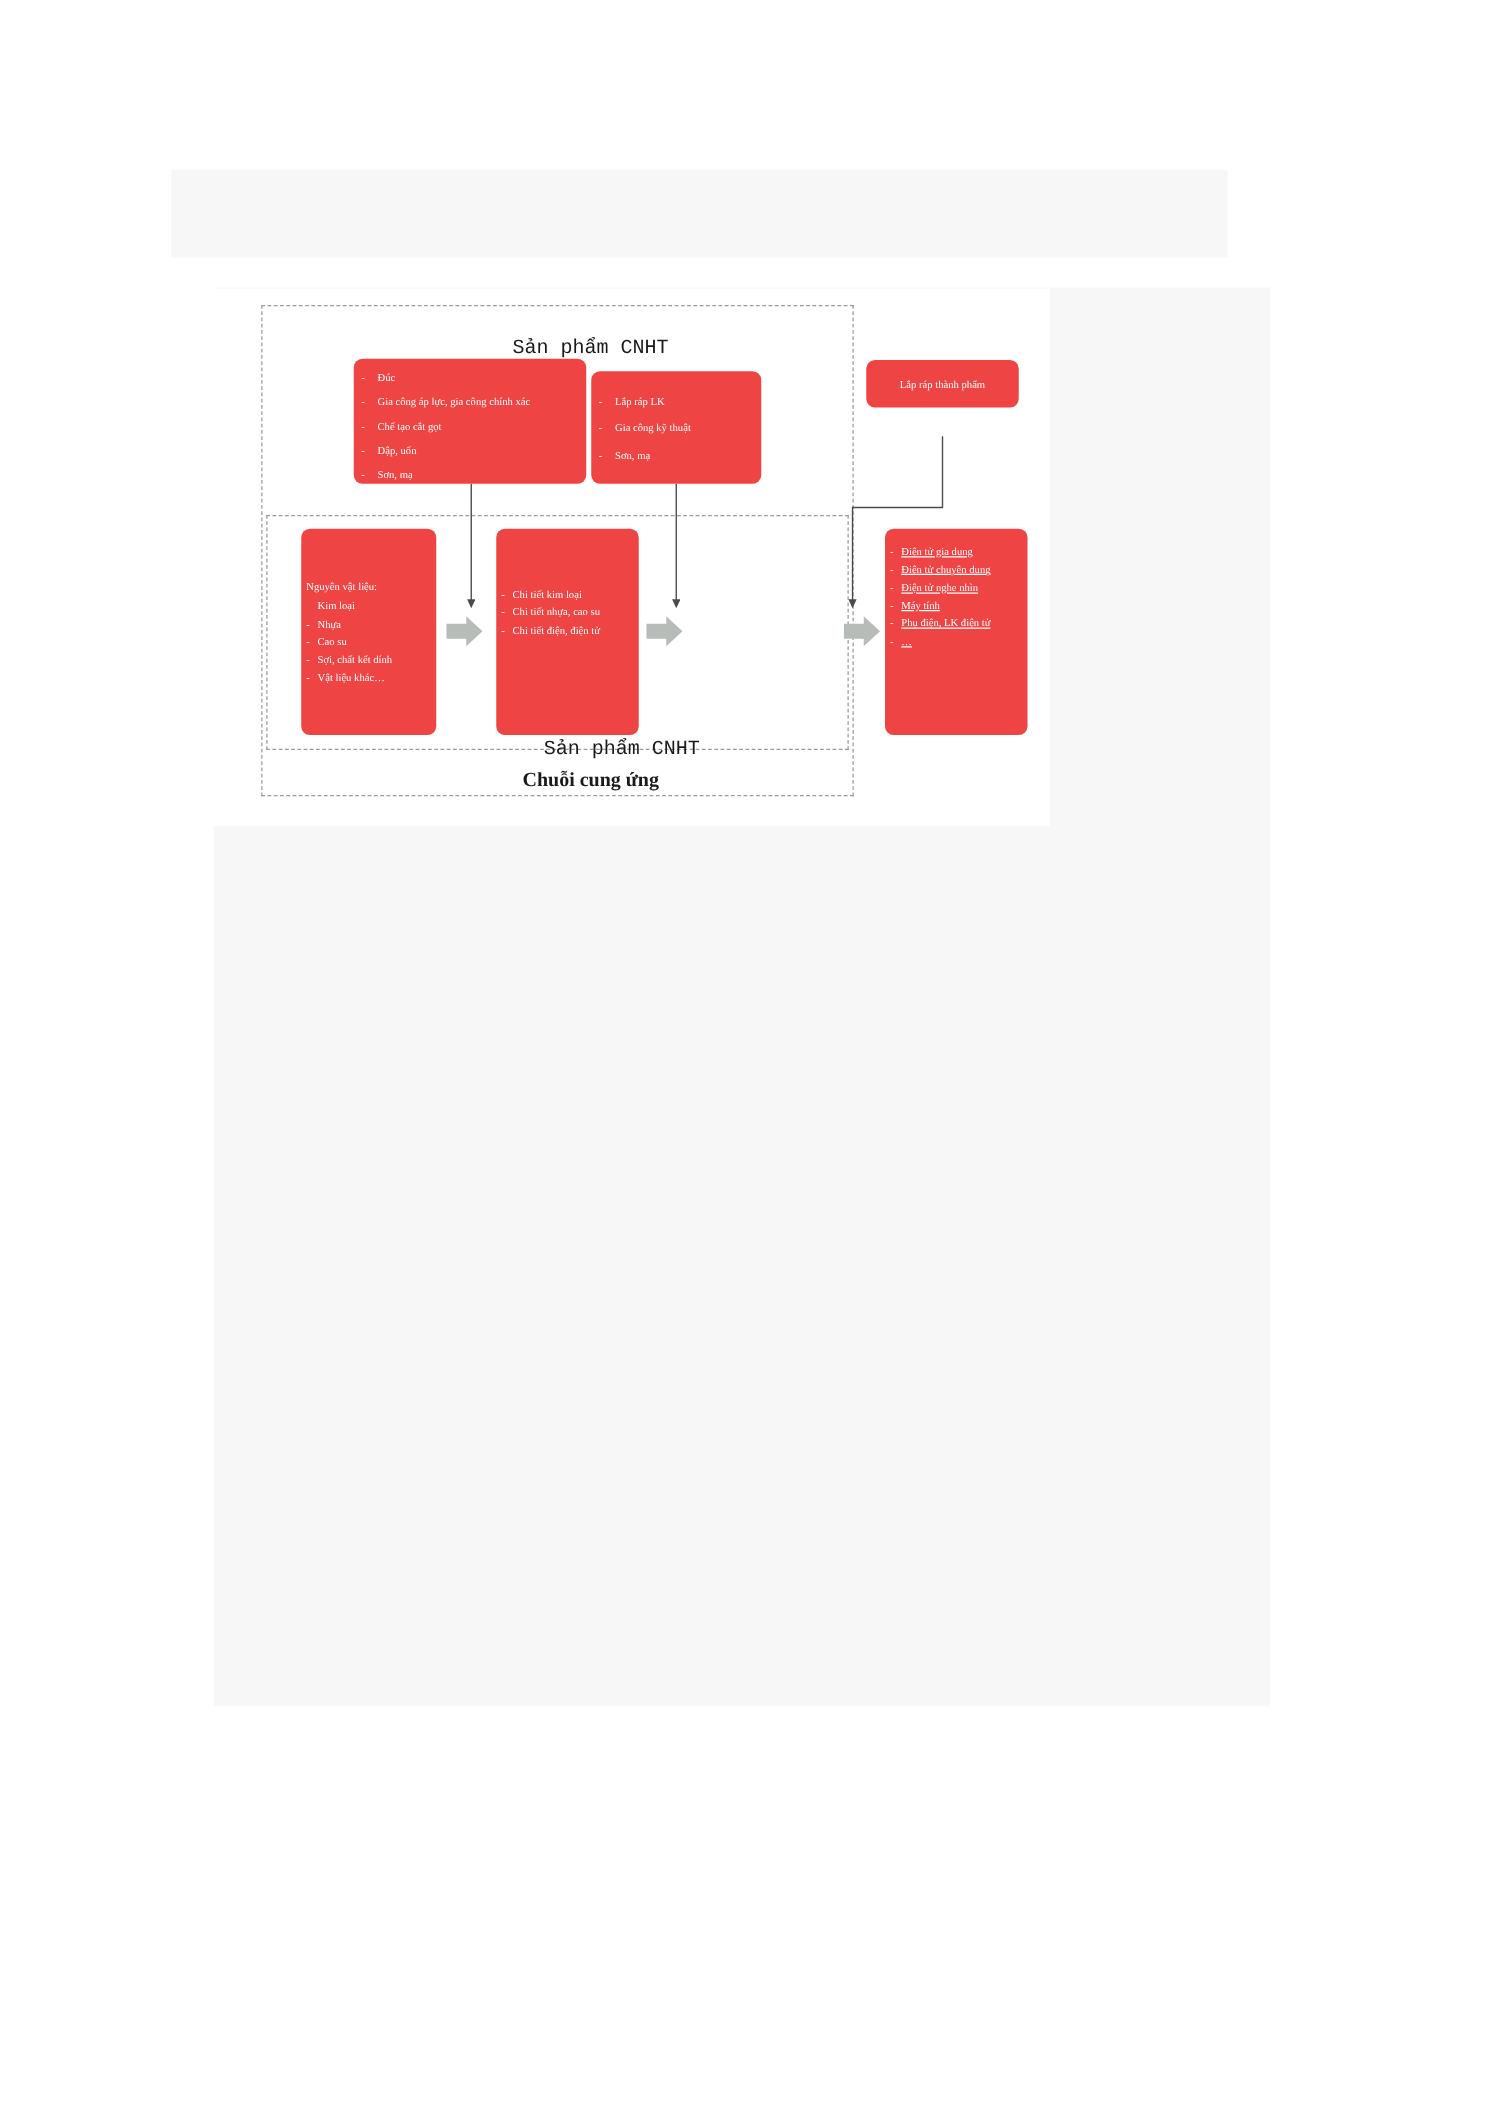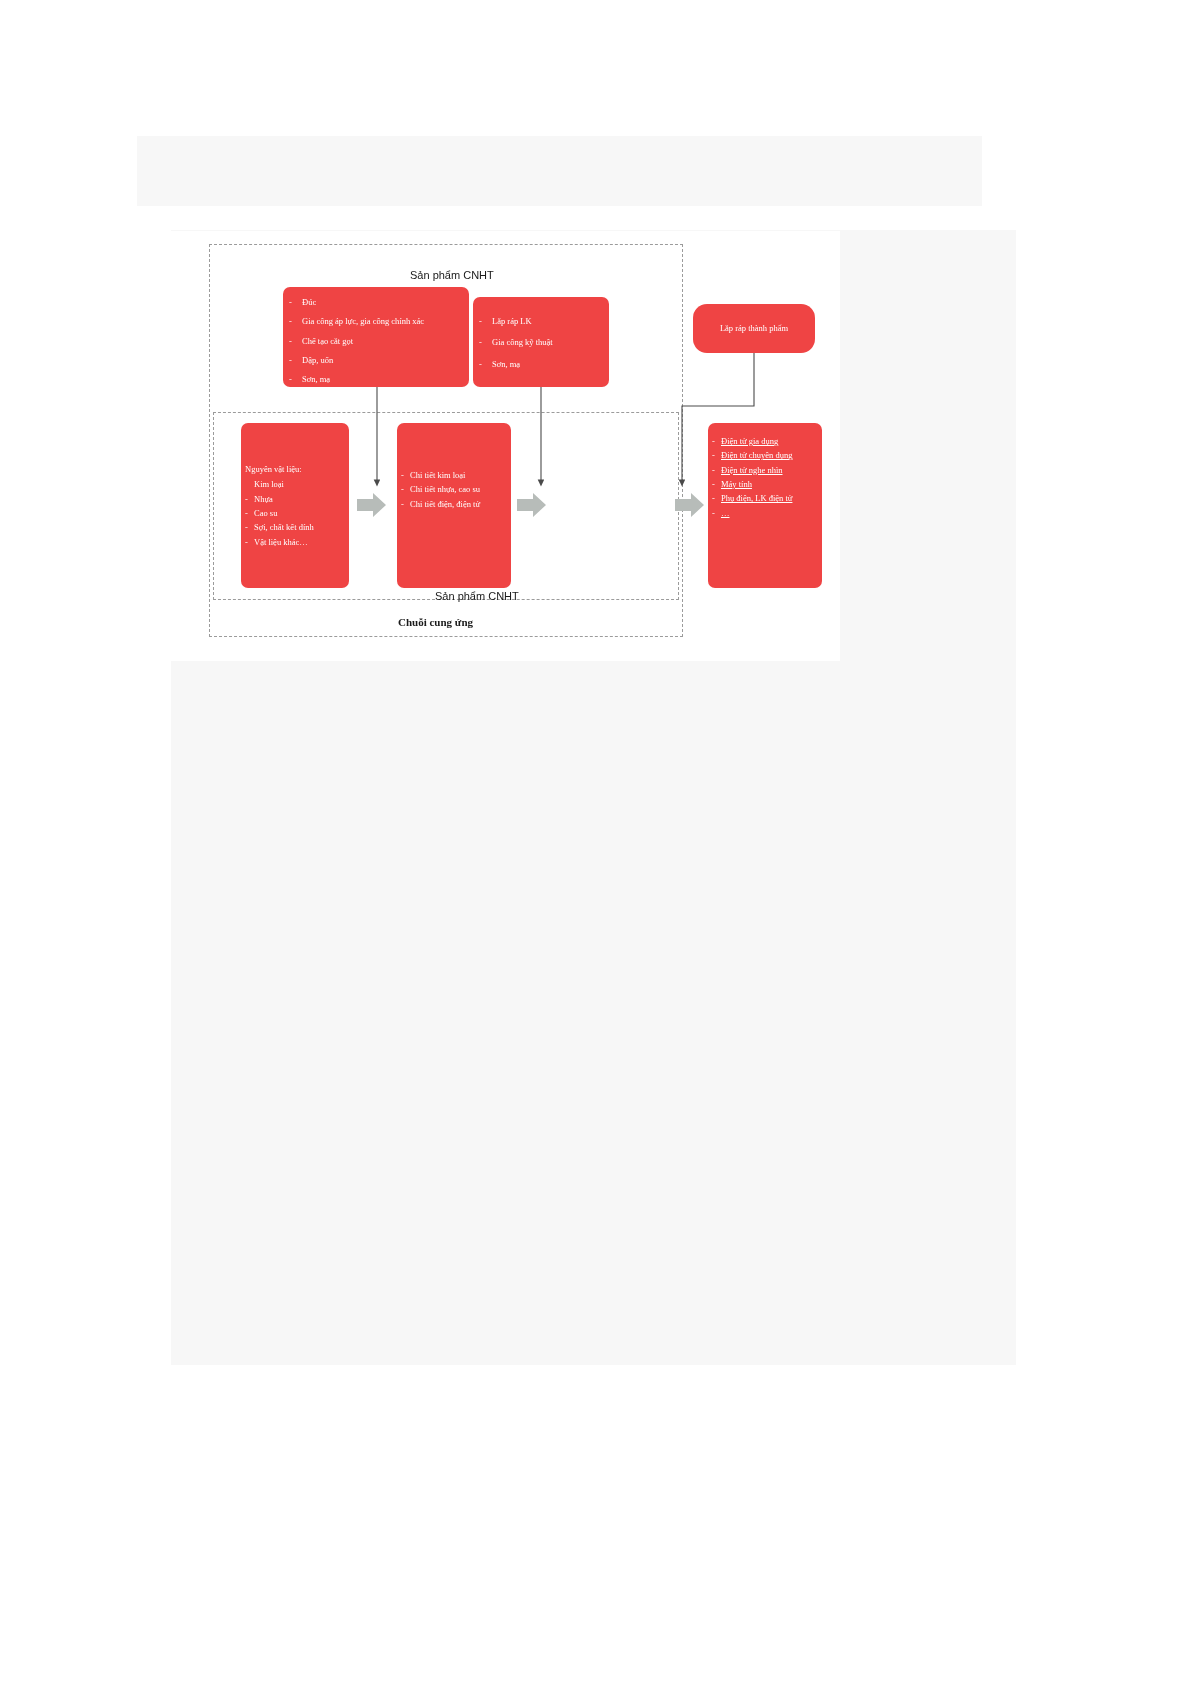--- a/index.html
+++ b/index.html
@@ -142,23 +142,22 @@
   #node-processes ul li { margin-bottom: 7px; }
 
   #node-assembly-proc {
     left: 268px; top: 57px; width: 136px; height: 90px;
     padding: 18px 8px 8px 4px;
     font-size: 8.5px;
   }
   #node-assembly-proc ul li { margin-bottom: 9px; }
 
   #node-final-assembly {
-    left: 488px; top: 64px; width: 122px; height: 49px;
-    font-size: 8.5px;
-    border-radius: 14px;
+    left: 488px; top: 48px; width: 122px; height: 38px;
+    font-size: 8.5px;
   }
 
   #node-materials {
     left: 36px;  top: 183px; width: 108px; height: 165px;
     padding: 40px 6px 6px 4px;
     font-size: 8.5px;
   }
 
   #node-parts {
     left: 192px; top: 183px; width: 114px; height: 165px;
@@ -174,32 +173,33 @@
   #node-endproducts {
     left: 503px; top: 183px; width: 114px; height: 165px;
     padding: 12px 6px 6px 4px;
     font-size: 8.5px;
     text-decoration: underline;
   }
 
   
   .label-plain {
     position: absolute;
-    font-family: Liberation Sans, sans-serif;
-    font-size: 11px;
+    font-family: Liberation Mono, monospace;
+    font-size: 16px;
     color: #1a1a1a;
     white-space: nowrap;
   }
   .label-bold {
     position: absolute;
     font-family: "Liberation Serif", serif;
-    font-size: 11px;
+    font-size: 16px;
     font-weight: bold;
     color: #1a1a1a;
     white-space: nowrap;
+    margin-left: 20px;
   }
 
   #label-cnht-top   { left: 205px; top: 29px; }
   #label-cnht-bottom{ left: 230px; top: 350px; }
   #label-chain      { left: 193px; top: 376px; }
 
   
   .wires {
     position: absolute;
     left: 0; top: 0;

